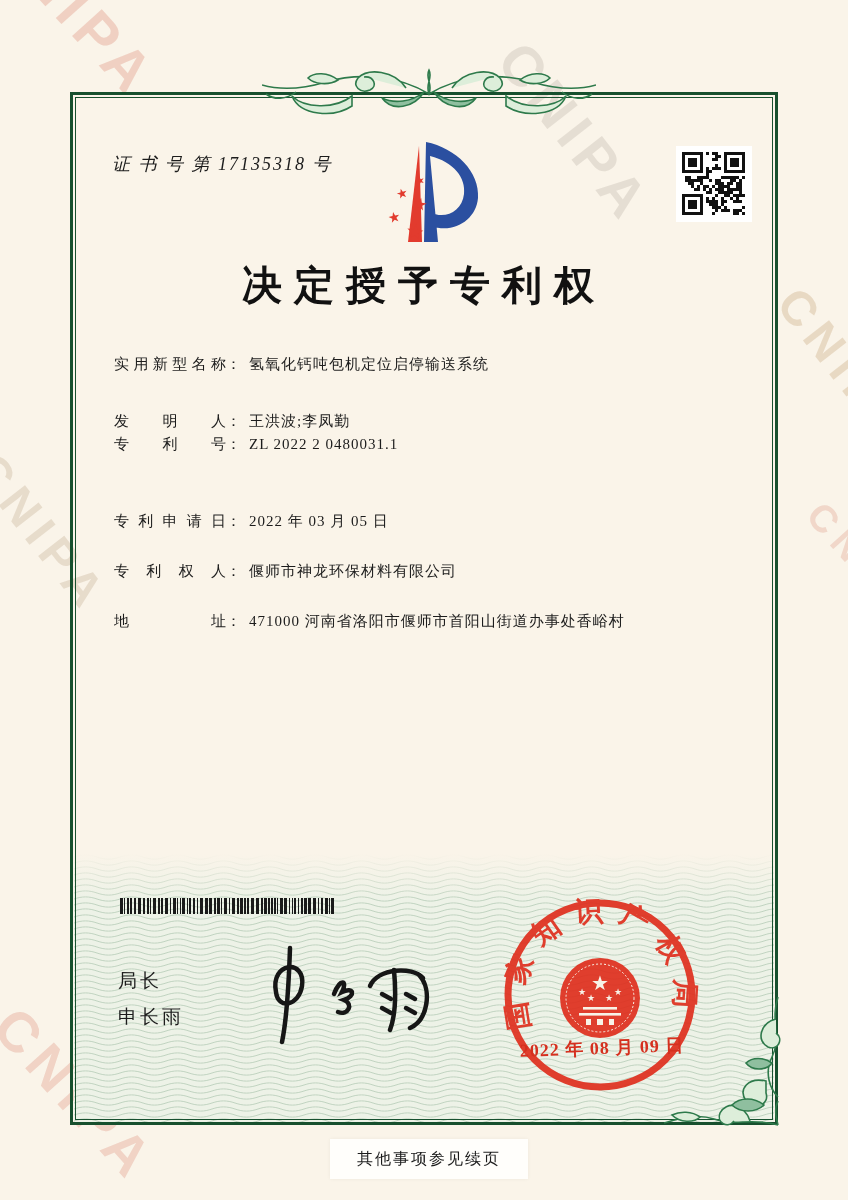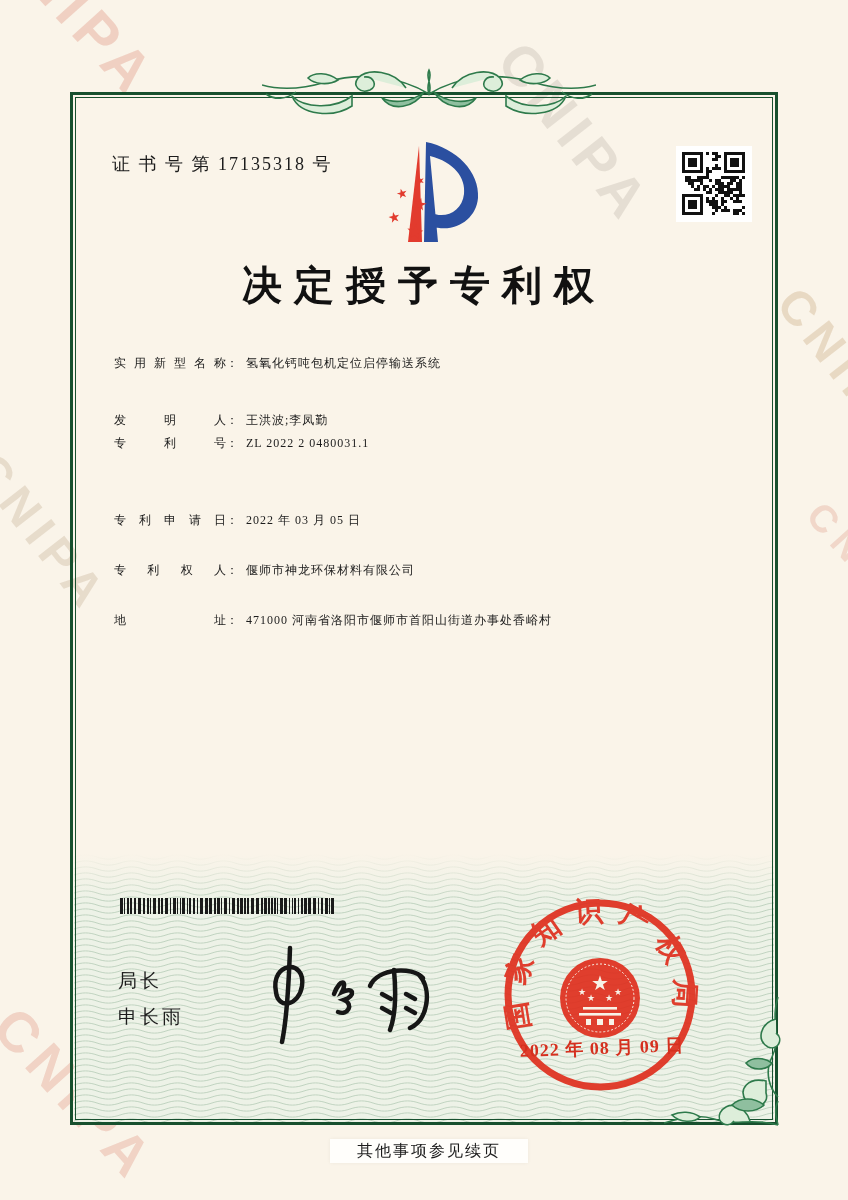--- a/index.html
+++ b/index.html
@@ -20,28 +20,28 @@
   .wm6 { left:-30px; top:1062px; font-size:56px; color:rgba(231,178,162,.5); transform:rotate(48deg); }
   
   .frame { position:absolute; left:70px; top:92px; width:708px; height:1033px;
            border:3px solid #17502e; z-index:2; pointer-events:none; }
   .frame::after { content:""; position:absolute; inset:2px; border:1px solid #17502e; }
   
   .band { position:absolute; left:74px; top:854px; width:700px; height:268px; z-index:1; }
   .band-fade { position:absolute; left:74px; top:854px; width:700px; height:46px; z-index:1;
                background:linear-gradient(#faf4e9, rgba(250,244,233,0)); }
   
-  .cert-no { position:absolute; left:112px; top:152px; font-size:18px; letter-spacing:2px; z-index:3; }
+  .cert-no { position:absolute; left:112px; top:152px; font-size:18px; letter-spacing:2px; z-index:3;font-style:italic; }
   .logo { position:absolute; left:358px; top:138px; z-index:3; }
   .qr { position:absolute; left:676px; top:146px; width:76px; height:76px; background:#fff;
         padding:6px; z-index:3; }
   .title { position:absolute; left:0; right:0; top:258px; text-align:center;
            font-size:40px; font-weight:900; letter-spacing:12px; color:#111; z-index:3; }
   
-  .row { position:absolute; left:114px; width:620px; font-size:12px; z-index:3; white-space:nowrap; }
+  .row { position:absolute; left:114px; width:620px; font-size:15px; z-index:3; white-space:nowrap; }
   .row .lab { display:inline-block; width:112px; text-align:justify; text-align-last:justify; vertical-align:bottom; }
   .row .col { display:inline-block; }
   .row .val { margin-left:8px; letter-spacing:1px; }
   .r1{top:355px}.r2{top:412px}.r3{top:435px}.r4{top:512px}.r5{top:562px}.r6{top:612px}.r7{top:662px}
   .pair2 { position:absolute; left:338px; top:0; white-space:nowrap; }
   .pair2 .lab2 { display:inline-block; }
   
   .paras { position:absolute; left:114px; top:698px; width:648px; font-size:17px;
            line-height:26px; z-index:3; color:#222; }
   .paras p { text-indent:2em; letter-spacing:.5px; }
@@ -50,21 +50,21 @@
   .barcode i { display:block; height:100%; }
   .signer { position:absolute; left:118px; z-index:3; font-size:19px; letter-spacing:3px; }
   .signer.t1 { top:968px; } .signer.t2 { top:1004px;font-family:Liberation Serif, serif; }
   .signature { position:absolute; left:242px; top:928px; z-index:3; }
   .seal { position:absolute; left:500px; top:895px; z-index:4; }
   .seal-date { position:absolute; left:495px; top:1036px; width:214px; text-align:center;
                font-size:18px; color:#d5301f; z-index:5; letter-spacing:1px; transform:rotate(-2deg);
                font-weight:bold; }
   .page-label { position:absolute; left:0; right:0; top:1096px; text-align:center;
                 font-size:15px; letter-spacing:2px; z-index:3; }
-  .note-box { position:absolute; left:330px; top:1139px; width:198px; height:24px; z-index:3;
+  .note-box { position:absolute; left:330px; top:1139px; width:198px; height:40px; z-index:3;
               background:#fffefb; display:flex; align-items:center; justify-content:center;
               font-size:16px; letter-spacing:2px; box-shadow:0 0 4px rgba(0,0,0,.05); }
   .orn-top { position:absolute; left:262px; top:62px; z-index:5; }
   .orn-br { position:absolute; left:640px; top:985px; z-index:5; }
 </style>
 </head>
 <body>
 
 <div class="page">
 

